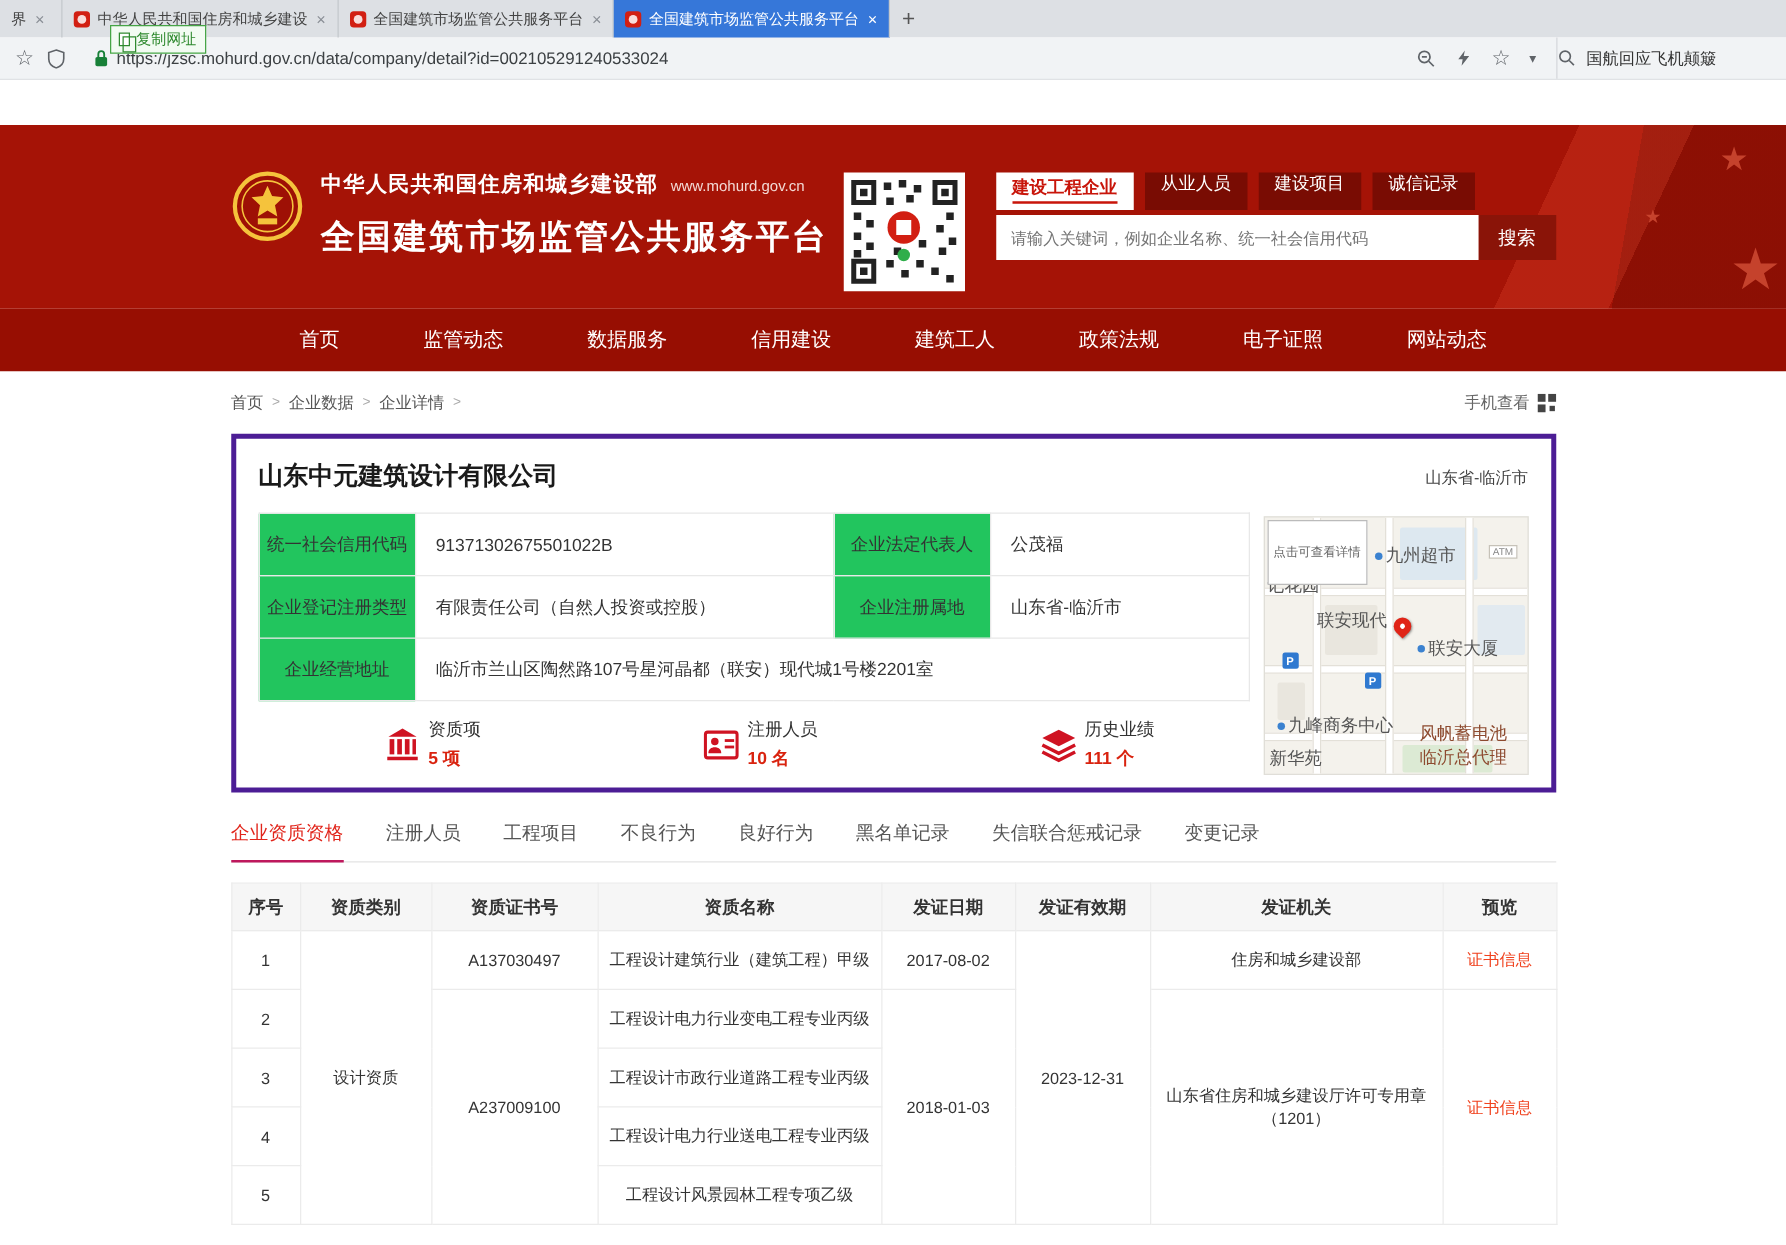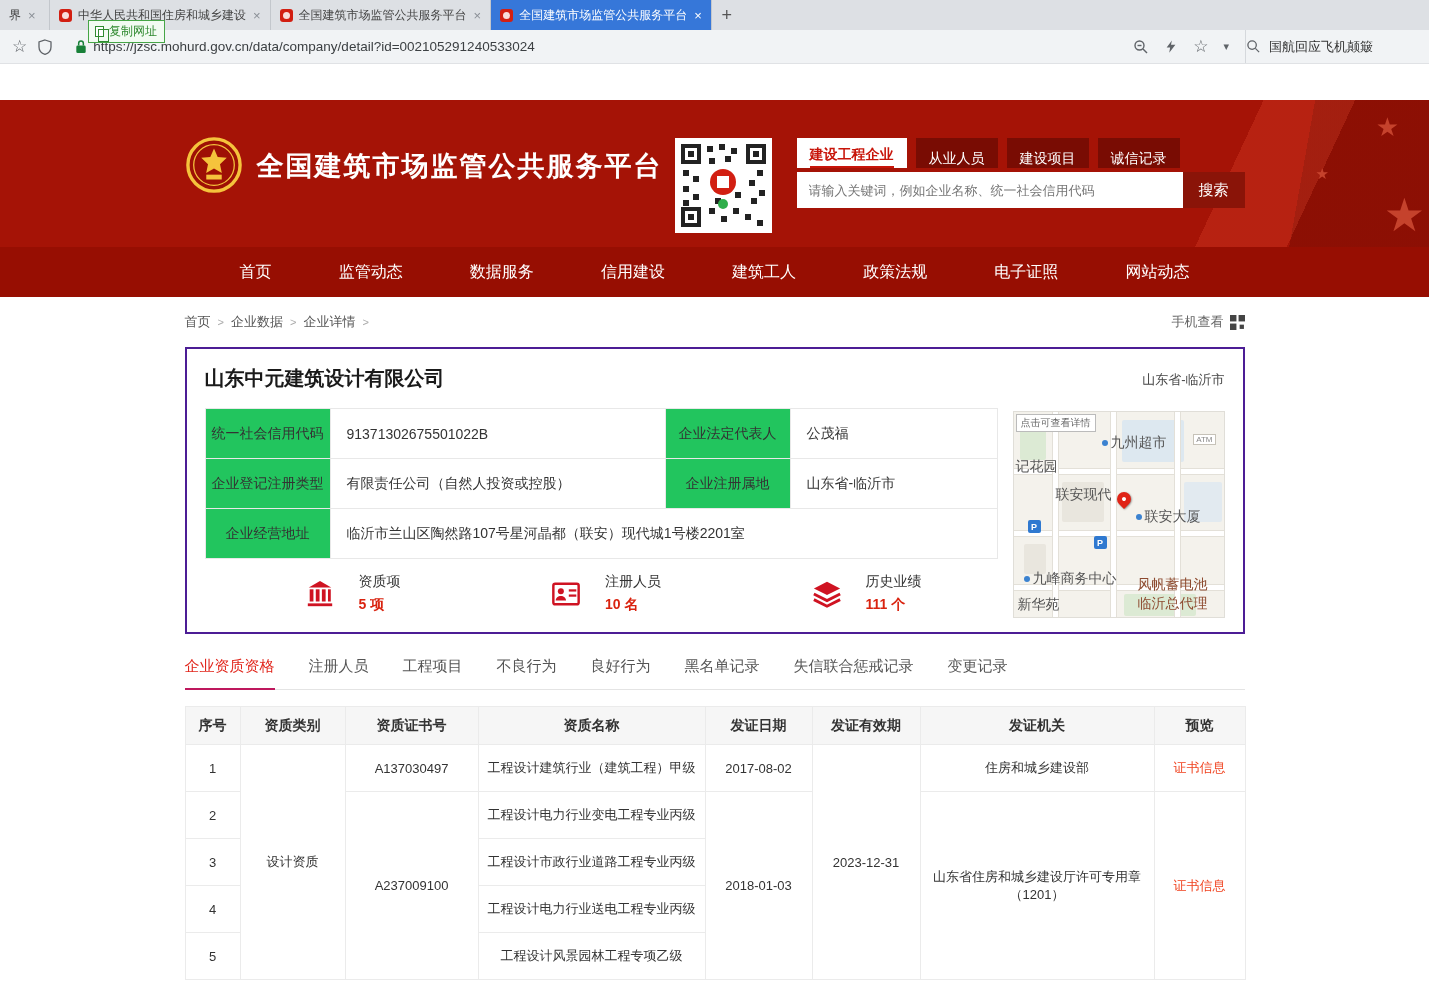--- a/index.html
+++ b/index.html
@@ -54,64 +54,64 @@
   .hstar { position:absolute; color:#cf4b34; opacity:.85; line-height:1; }
   .header-inner { height:147px; }
   .brand { position:absolute; left:0; top:36px; display:flex; align-items:flex-start; gap:14px; }
   .brand-text .line1 { display:flex; align-items:baseline; gap:10px; color:#fff; font-size:17px;
                        font-weight:bold; letter-spacing:1px; }
   .line1 .www { font-size:12px; font-weight:normal; color:#f3d9d4; letter-spacing:0; }
   .brand-text .line2 { font-size:27px; font-weight:bold; color:#fff; margin-top:12px; letter-spacing:2px; }
   .qrbox { position:absolute; left:490px; top:38px; width:97px; height:95px; background:#fff; padding:4px; }
   .searcharea { position:absolute; left:612px; top:38px; width:448px; }
   .stabs { display:flex; gap:9px; height:30px; }
-  .stab { padding:0 13px; display:flex; align-items:flex-end; font-size:14px; color:#fff;
+  .stab { padding:0 13px; display:flex; align-items:flex-start; font-size:14px; color:#fff;
           background:rgba(40,0,0,0.35); cursor:pointer; }
   .stab.active { background:#fff; color:#c8150a; font-weight:bold; }
   .stab.active .stab-label { border-bottom:2px solid #c8150a; padding:3px 0 2px; }
   .srow { display:flex; margin-top:4px; height:36px; }
   .sinput { flex:1; border:none; padding:0 12px; font-size:13px; color:#333; outline:none; }
   .sbtn { width:62px; background:#8a1408; color:#fff; font-size:15px; border:none; cursor:pointer; }
 
   .main-nav { height:50px; background:#970e02; }
   .nav-inner { display:flex; justify-content:space-between; align-items:center; height:50px; padding:0 55px; }
   .nav-item { color:#fff; font-size:16px; cursor:pointer; }
 
   
   .bc-row { display:flex; align-items:center; margin-top:16px; font-size:13px; color:#555; }
   .bc-item { cursor:pointer; }
   .bc-sep { margin:0 7px; color:#aaa; font-size:11px; }
   .bc-right { margin-left:auto; display:flex; align-items:center; gap:6px; color:#666; cursor:pointer; }
 
   
-  .card { margin-top:16px; border:2px solid #4c1d95; height:287px; position:relative; padding:16px 18px; }
+  .card { margin-top:16px; border:4px solid #4c1d95; height:287px; position:relative; padding:16px 18px; }
   .card-title-row { display:flex; align-items:flex-start; }
   .company-name { font-size:20px; font-weight:bold; color:#1a1a1a; }
   .company-region { margin-left:auto; font-size:13px; color:#444; margin-top:6px; }
   .info-table { margin-top:16px; border-collapse:collapse; width:792px; table-layout:fixed; }
   .info-table td { border:1px solid #e8e8e8; height:50px; font-size:14px; color:#333; }
   td.lbl { text-align:center; background:#22c55e; }
   td.val { padding-left:16px; }
 
   .stats { margin-top:14px; width:792px; display:flex; justify-content:space-between; padding:0 75px 0 100px; }
-  .stat { display:flex; align-items:center; gap:24px; }
+  .stat { display:flex; align-items:center; gap:6px; }
   .stat svg { width:30px; height:30px; flex:none; }
   .s-label { font-size:14px; color:#333; }
   .s-value { font-size:14px; color:#d9230f; margin-top:5px; font-weight:bold; }
 
   
   .map { position:absolute; right:18px; top:62px; width:212px; height:207px; background:#f4f2ec;
          border:1px solid #e0ded8; overflow:hidden; cursor:pointer; }
   .road-h { position:absolute; left:0; right:0; height:7px; background:#fff;
             border-top:1px solid #e3e0d8; border-bottom:1px solid #e3e0d8; }
   .road-v { position:absolute; top:0; bottom:0; width:7px; background:#fff;
             border-left:1px solid #e3e0d8; border-right:1px solid #e3e0d8; }
   .blk { position:absolute; border-radius:2px; }
   .map-tip { position:absolute; left:2px; top:2px; background:#fff; border:1px solid #bbb;
-             color:#666; font-size:10px; padding:1px 4px; z-index:5; }
+             color:#666; font-size:10px; padding:18px 4px; z-index:5; }
   .map-label { position:absolute; font-size:14px; color:#555; white-space:nowrap; z-index:4;
                display:flex; align-items:center; gap:3px; }
   .poi-dot { width:6px; height:6px; border-radius:50%; background:#3b82d0; display:inline-block; }
   .atm { border:1px solid #c6c2b8; background:#fff; color:#888; font-size:8px; padding:0 2px; }
   .p-ic { position:absolute; width:13px; height:13px; background:#2f79d0; border-radius:2px; color:#fff;
           font-size:9px; font-weight:bold; display:flex; align-items:center; justify-content:center; z-index:4; }
   .map-pin { position:absolute; left:103px; top:80px; width:14px; height:14px; background:#e02417;
              border-radius:50% 50% 50% 0; transform:rotate(-45deg); box-shadow:0 1px 2px rgba(0,0,0,.45); z-index:6; }
   .map-pin::after { content:""; position:absolute; left:5px; top:5px; width:4px; height:4px;
                     border-radius:50%; background:#fff; }
@@ -218,20 +218,24 @@
       <div class="brand">
         <span>
           <svg width="58" height="58" viewBox="0 0 60 60">
             <circle cx="30" cy="30" r="27" fill="#9e1005" stroke="#f5c33c" stroke-width="3.5"></circle>
             <circle cx="30" cy="30" r="21" fill="none" stroke="#f5c33c" stroke-width="1.3"></circle>
             <path d="M30 13 l3.8 8.6 9.4 1 -7 6.5 1.9 9.3 -8.1 -4.8 -8.1 4.8 1.9 -9.3 -7 -6.5 9.4 -1 z" fill="#f5c33c"></path>
             <rect x="22" y="40" width="16" height="5" fill="#f5c33c"></rect>
           </svg>
         </span>
         <div class="brand-text">
+          <div class="line1">
+            <span>中华人民共和国住房和城乡建设部</span>
+            <span class="www">www.mohurd.gov.cn</span>
+          </div>
           <div class="line2">全国建筑市场监管公共服务平台</div>
         </div>
       </div>
 
       <div class="qrbox">
         <svg width="89" height="87" viewBox="0 0 89 87">
           <rect width="89" height="87" fill="#fff"></rect>
           <g fill="#222">
             <rect x="2" y="2" width="20" height="20"></rect>
               <rect x="67" y="2" width="20" height="20"></rect>

